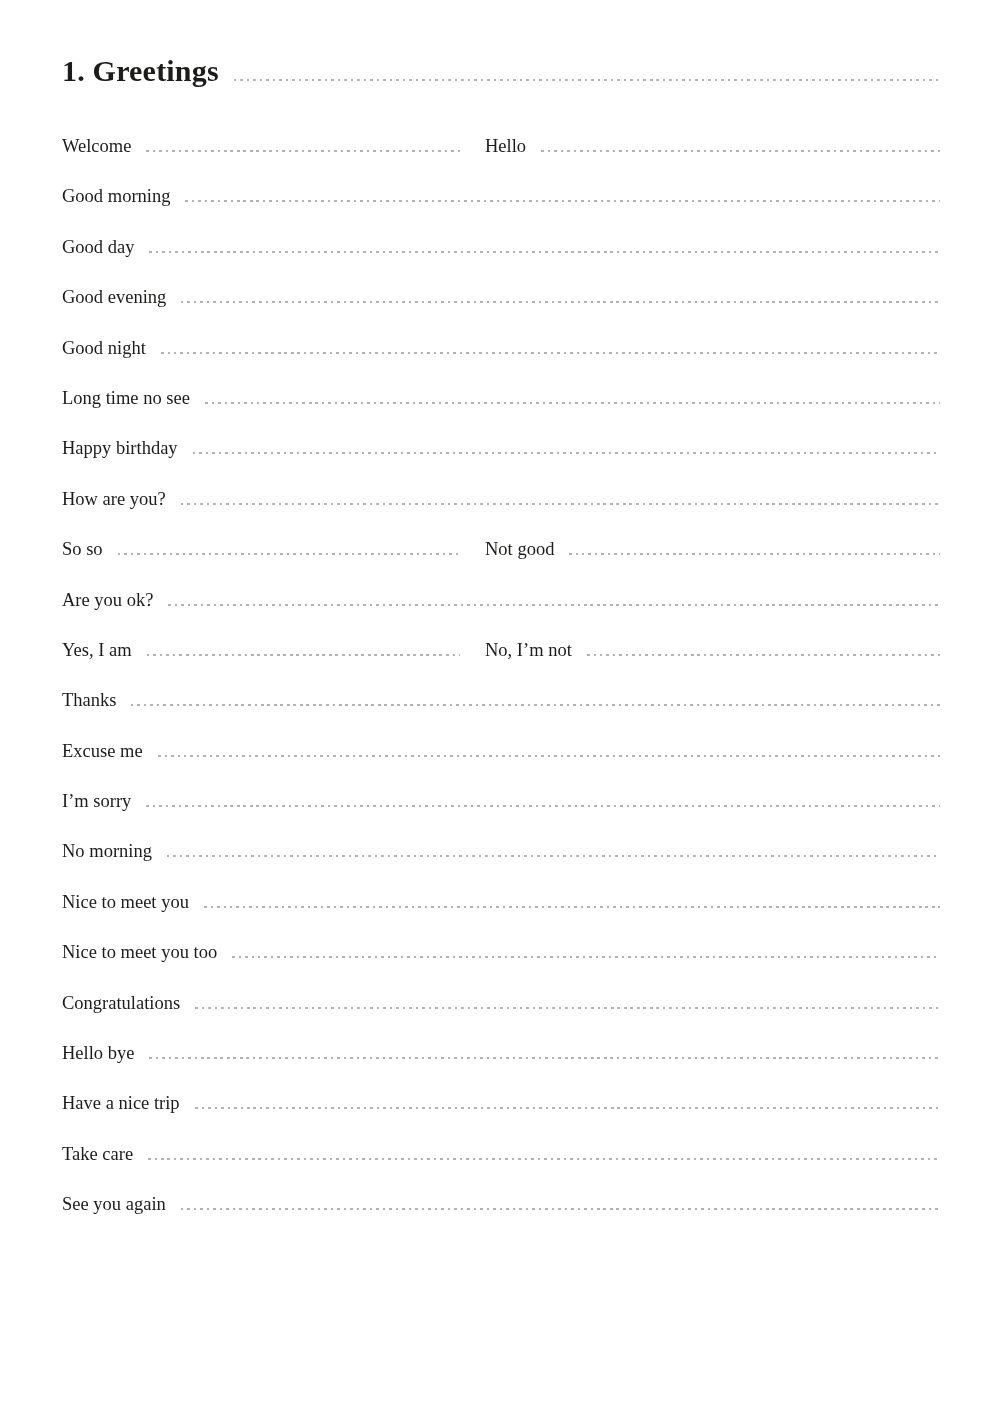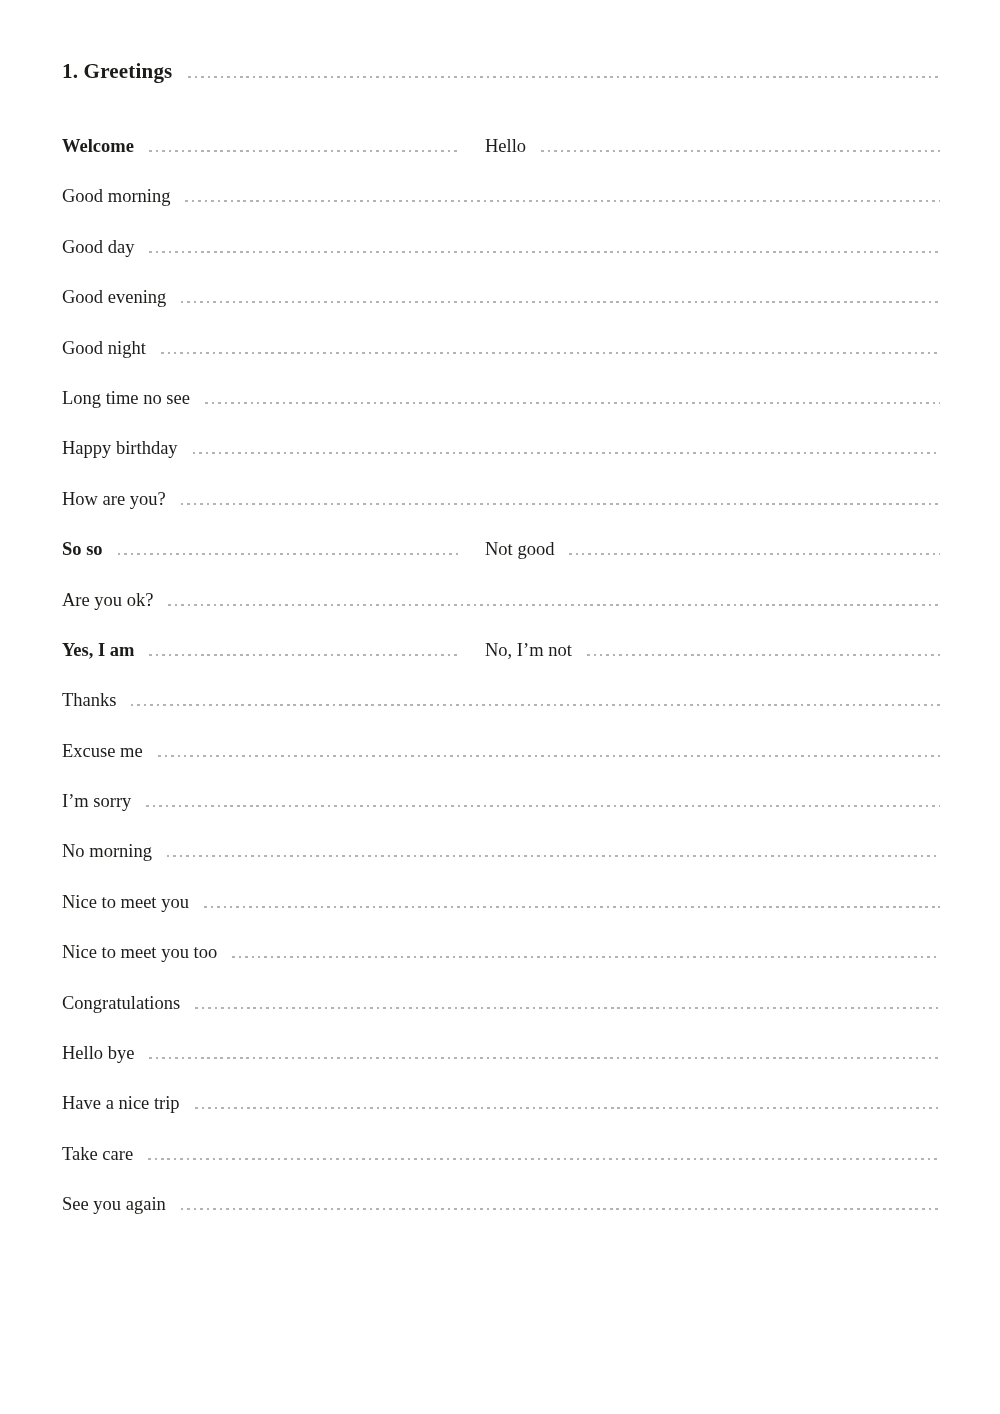--- a/index.html
+++ b/index.html
@@ -13,21 +13,21 @@
     height: 1414px;
     background: var(--background);
     color: var(--text);
     font-family: "Liberation Serif", serif;
     overflow: hidden;
   }
   .page { padding: 57px 60px 0 62px; }
 
   .title-row { display: flex; align-items: baseline; }
   .title {
-    font-size: 21px;
+    font-size: 30px;
     font-weight: bold;
     line-height: 28px;
     letter-spacing: 0.2px;
     white-space: nowrap;
   }
 
   
   .fill {
     flex: 1 1 auto;
     height: 2px;
@@ -47,21 +47,21 @@
     font-size: 18.5px;
     line-height: 18px;
     margin-bottom: 32.4px; 
   }
   .cell {
     display: flex;
     align-items: baseline;
     flex: 1 1 auto;
     min-width: 0;
   }
-  .cell.left { flex: 0 0 398px; margin-right: 25px; font-weight: bold; }
+  .cell.left { flex: 0 0 398px; margin-right: 25px; }
   .label { white-space: nowrap; }
 </style>
 </head>
 <body>
 
 <div class="page">
 
   <div class="title-row">
     <h1 class="title">1. Greetings</h1>
     <div class="fill"></div>

